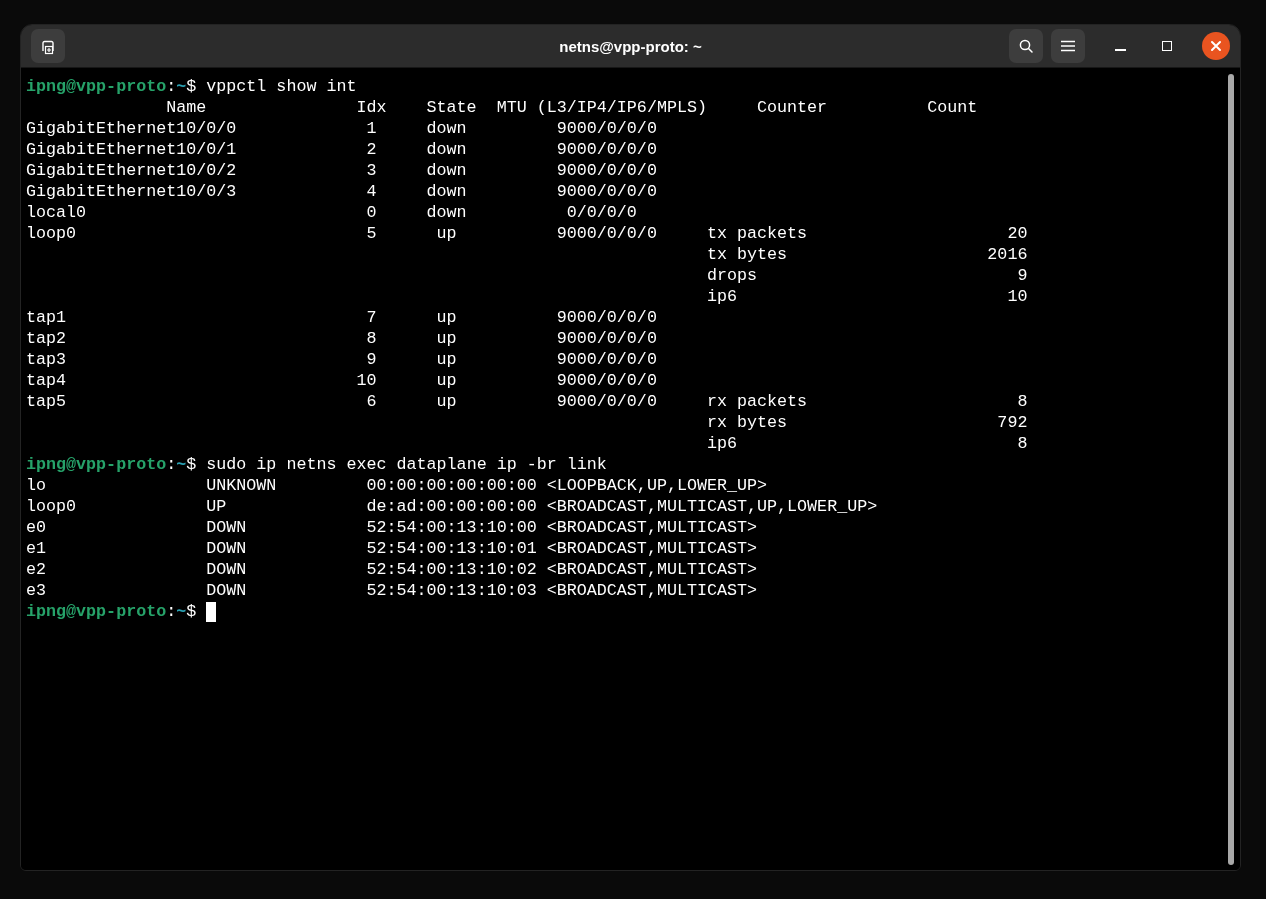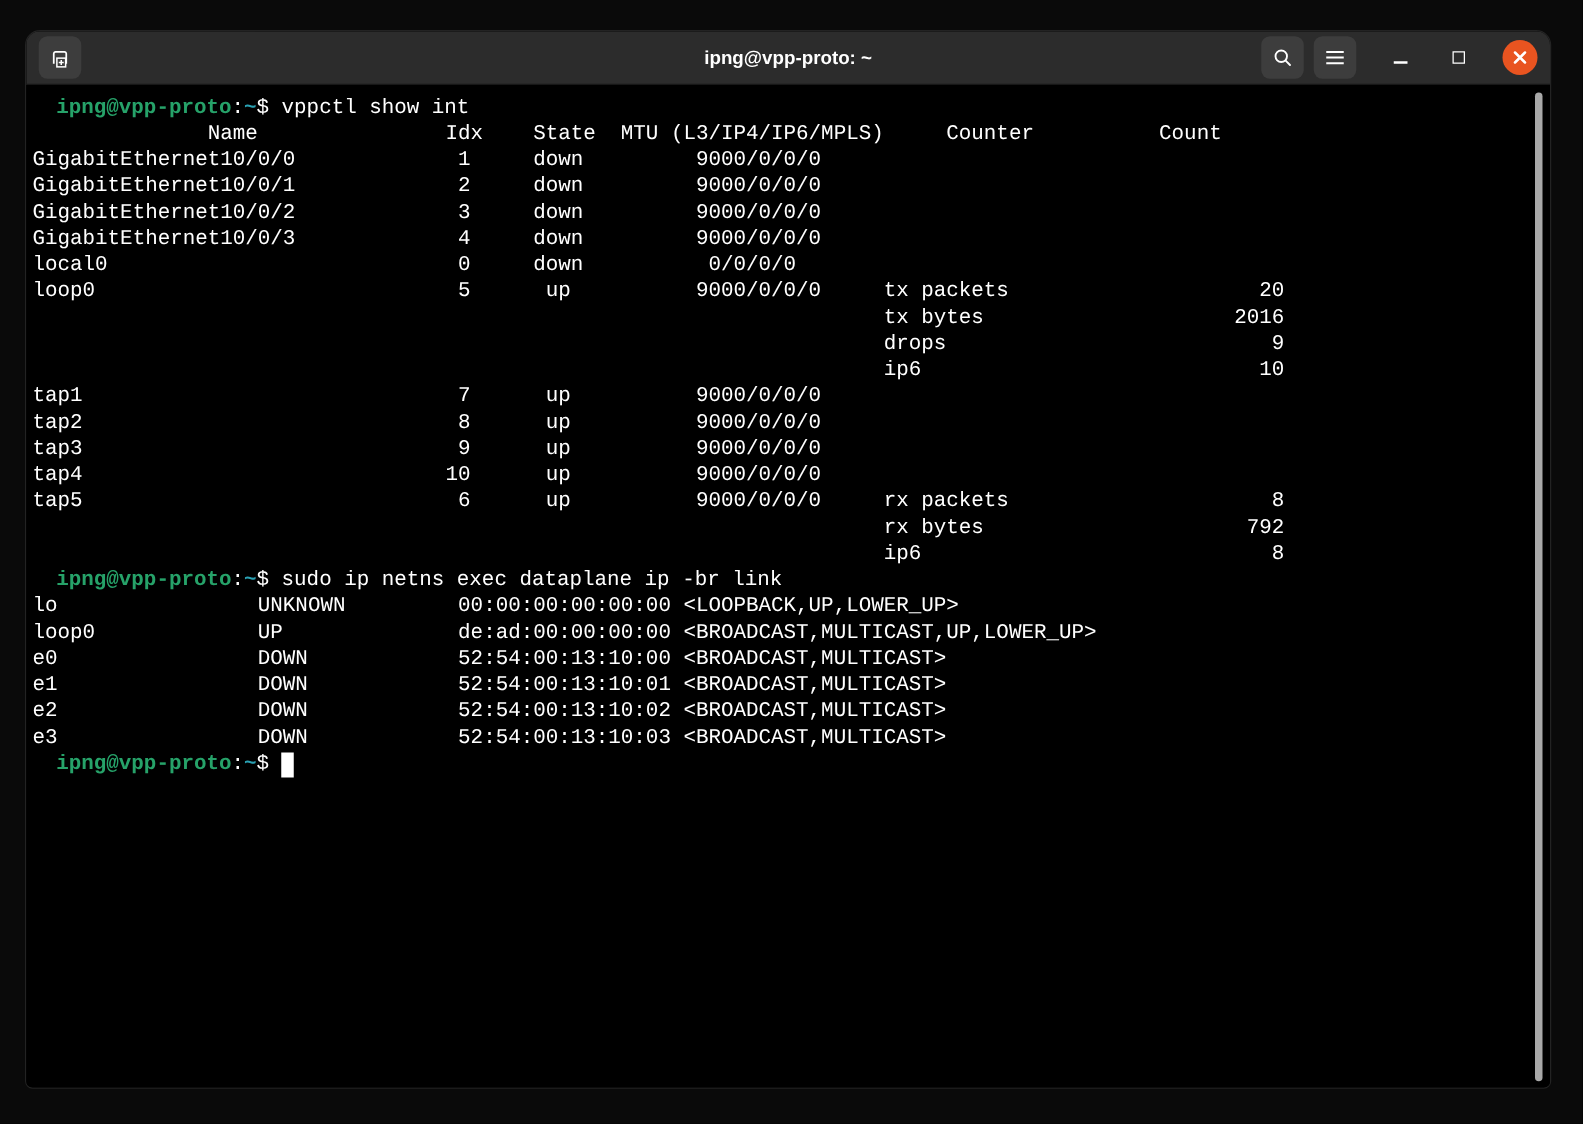--- a/index.html
+++ b/index.html
@@ -67,21 +67,21 @@
     background:var(--terminal-bg,#000);
     padding:8px 0 0 5px;
     font-family:"Liberation Mono","DejaVu Sans Mono",monospace;
     font-size:16.7px;
     line-height:21px;
     color:var(--fg,#fff);
     white-space:pre;
     overflow:hidden;
   }
   .tline{white-space:pre;}
-  .green{color:var(--prompt-green,#26a269);font-weight:bold;margin-left:19px;}
+  .green{color:var(--prompt-green,#26a269);font-weight:bold;}
   .teal{color:var(--prompt-teal,#2aa1b3);font-weight:bold;}
   .cursor{
     display:inline-block;
     width:10px;height:20px;
     background:#ffffff;
     vertical-align:bottom;
   }
   .scrollbar{
     position:absolute;
     right:6px;top:49px;bottom:5px;
@@ -100,21 +100,21 @@
     <div class="tb-btn newtab">
       <span>
         <svg width="18" height="18" viewBox="0 0 18 18">
           <path d="M4 14 V6 a1.5 1.5 0 0 1 1.5 -1.5 h7 a1.5 1.5 0 0 1 1.5 1.5 v8" fill="none" stroke="#ffffff" stroke-width="1.4"></path>
           <rect x="6.5" y="9.5" width="7" height="7" fill="#3d3d3d" stroke="#ffffff" stroke-width="1.2"></rect>
           <path d="M10 11 v4 M8 13 h4" stroke="#ffffff" stroke-width="1.2"></path>
         </svg>
       </span>
     </div>
 
-    <div class="title">ipng@vpp-proto: ~</div>
+    <div class="title">netns@vpp-proto: ~</div>
 
     <div class="right-controls">
 
       <div class="tb-btn">
         <span>
           <svg width="18" height="18" viewBox="0 0 18 18">
             <circle cx="8" cy="8" r="4.6" fill="none" stroke="#ffffff" stroke-width="1.5"></circle>
             <line x1="11.5" y1="11.5" x2="15" y2="15" stroke="#ffffff" stroke-width="1.5" stroke-linecap="round"></line>
           </svg>
         </span>

